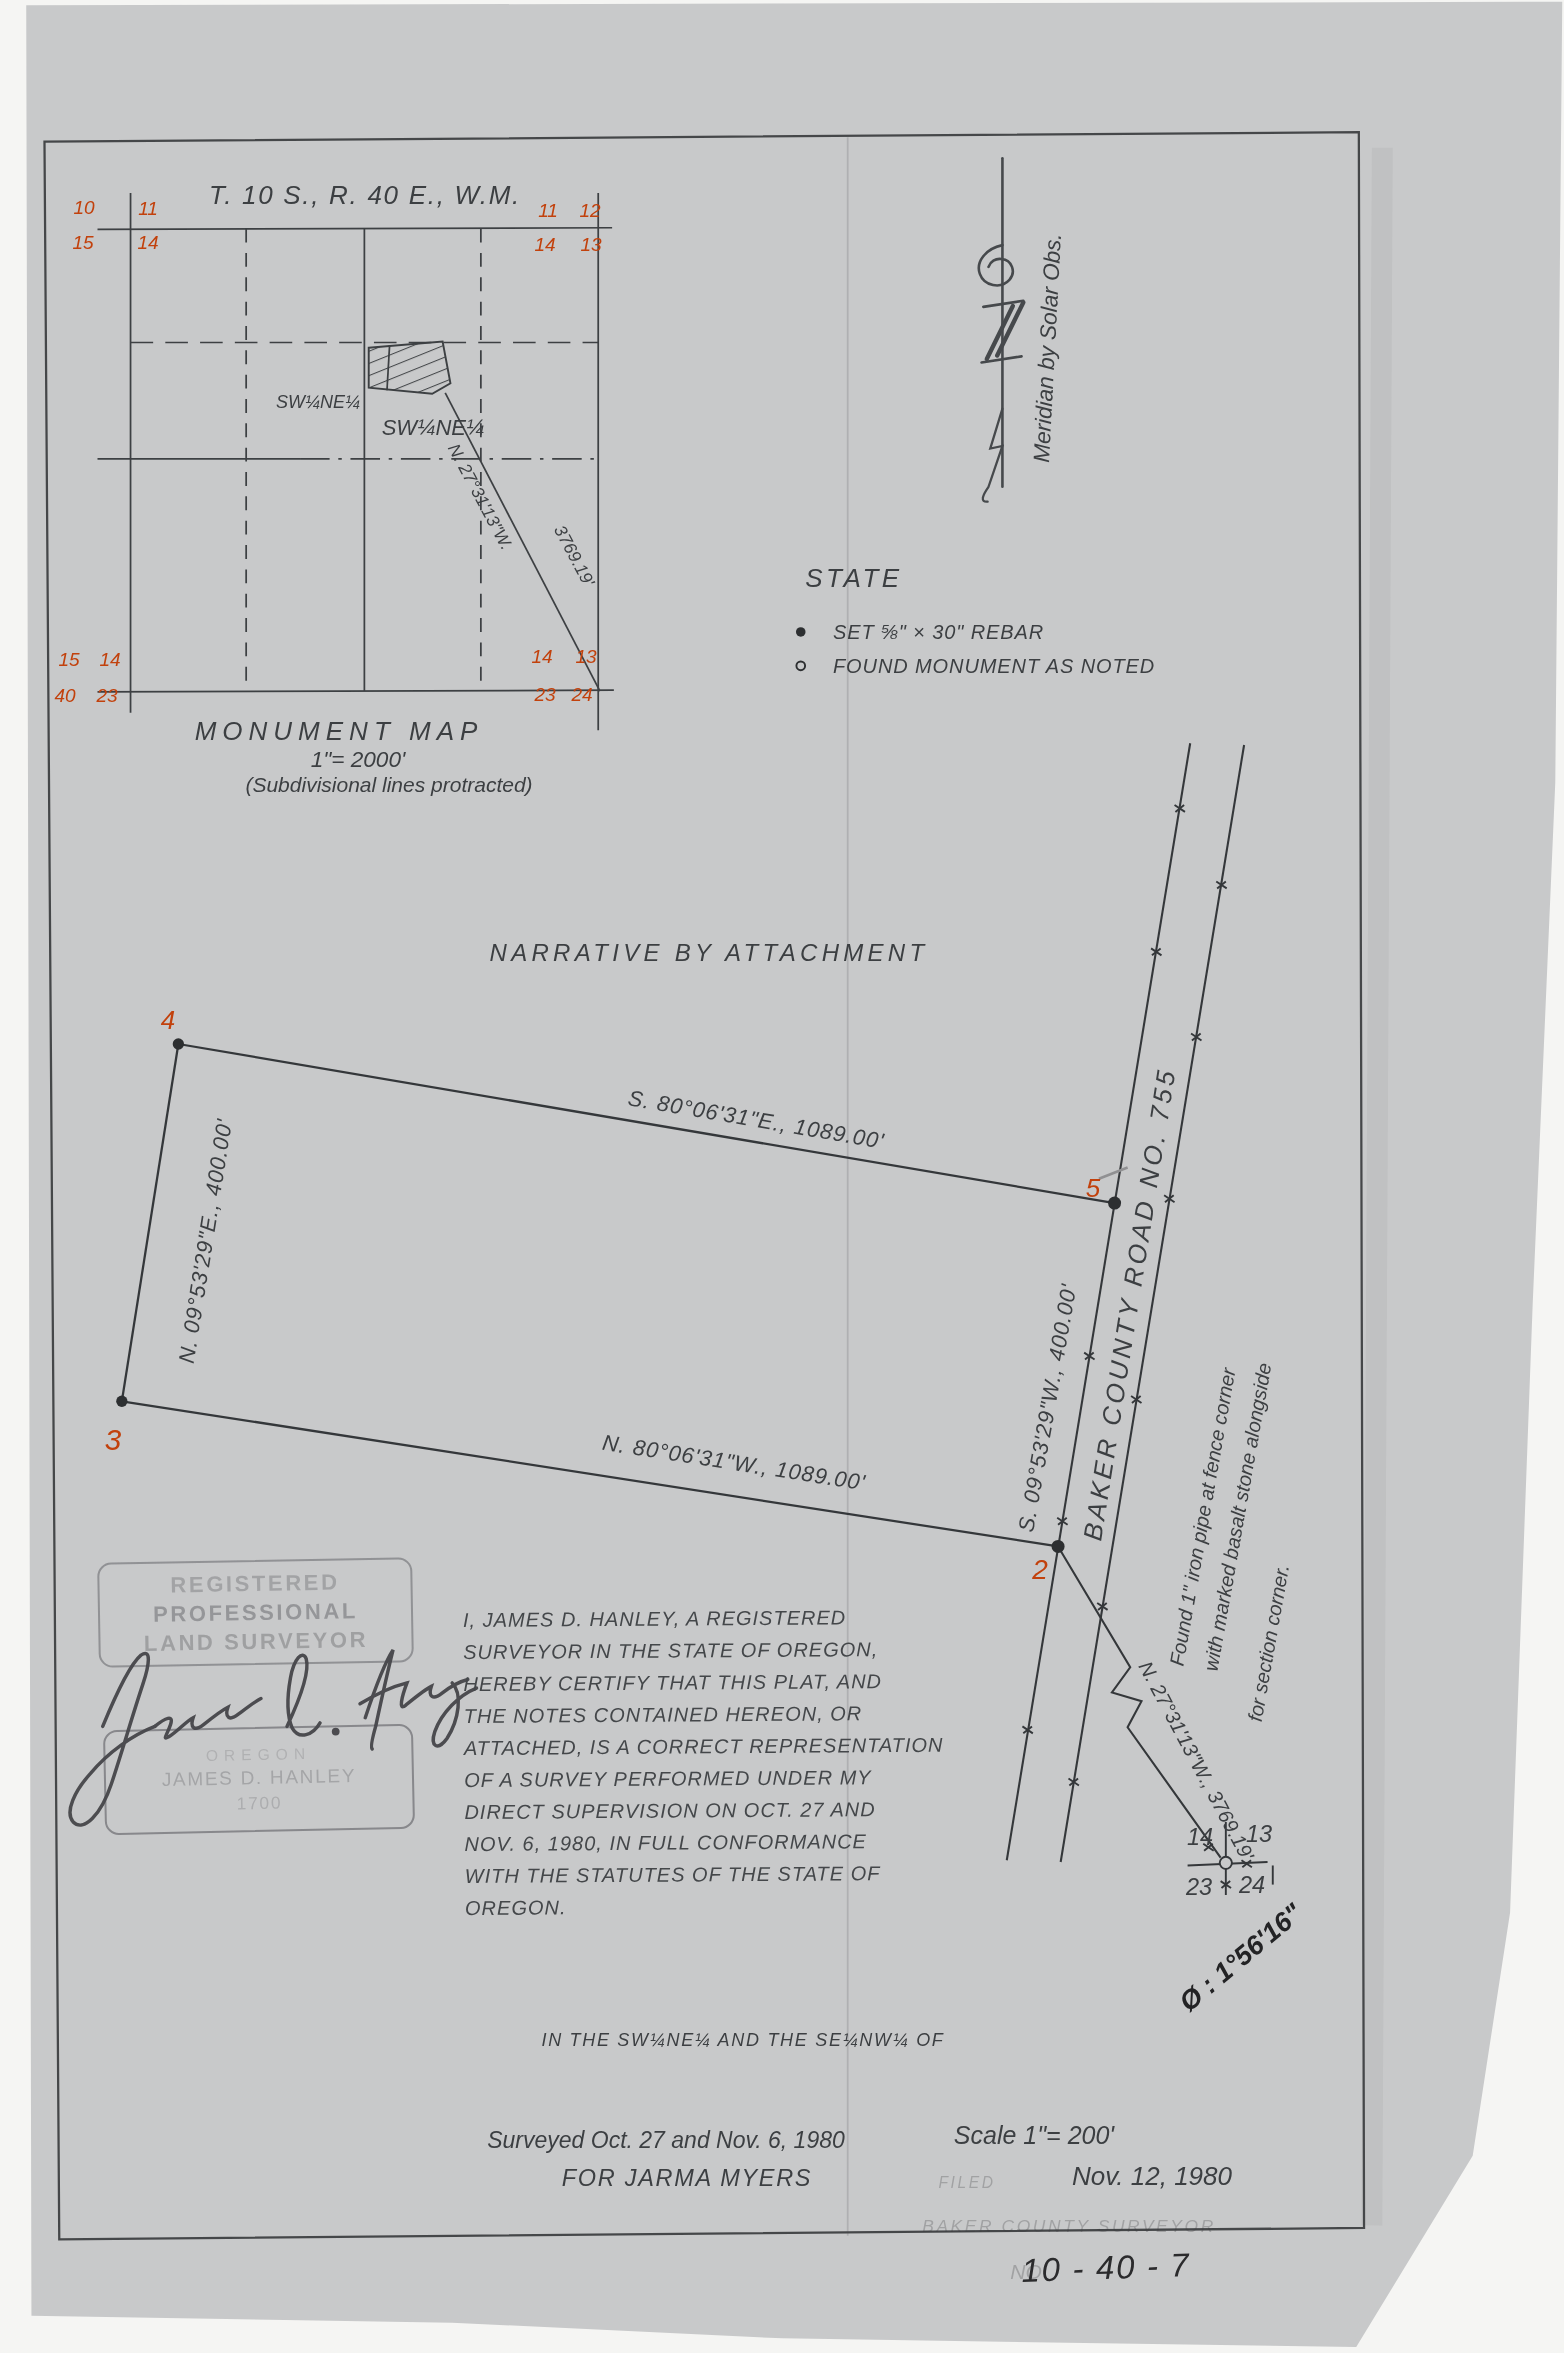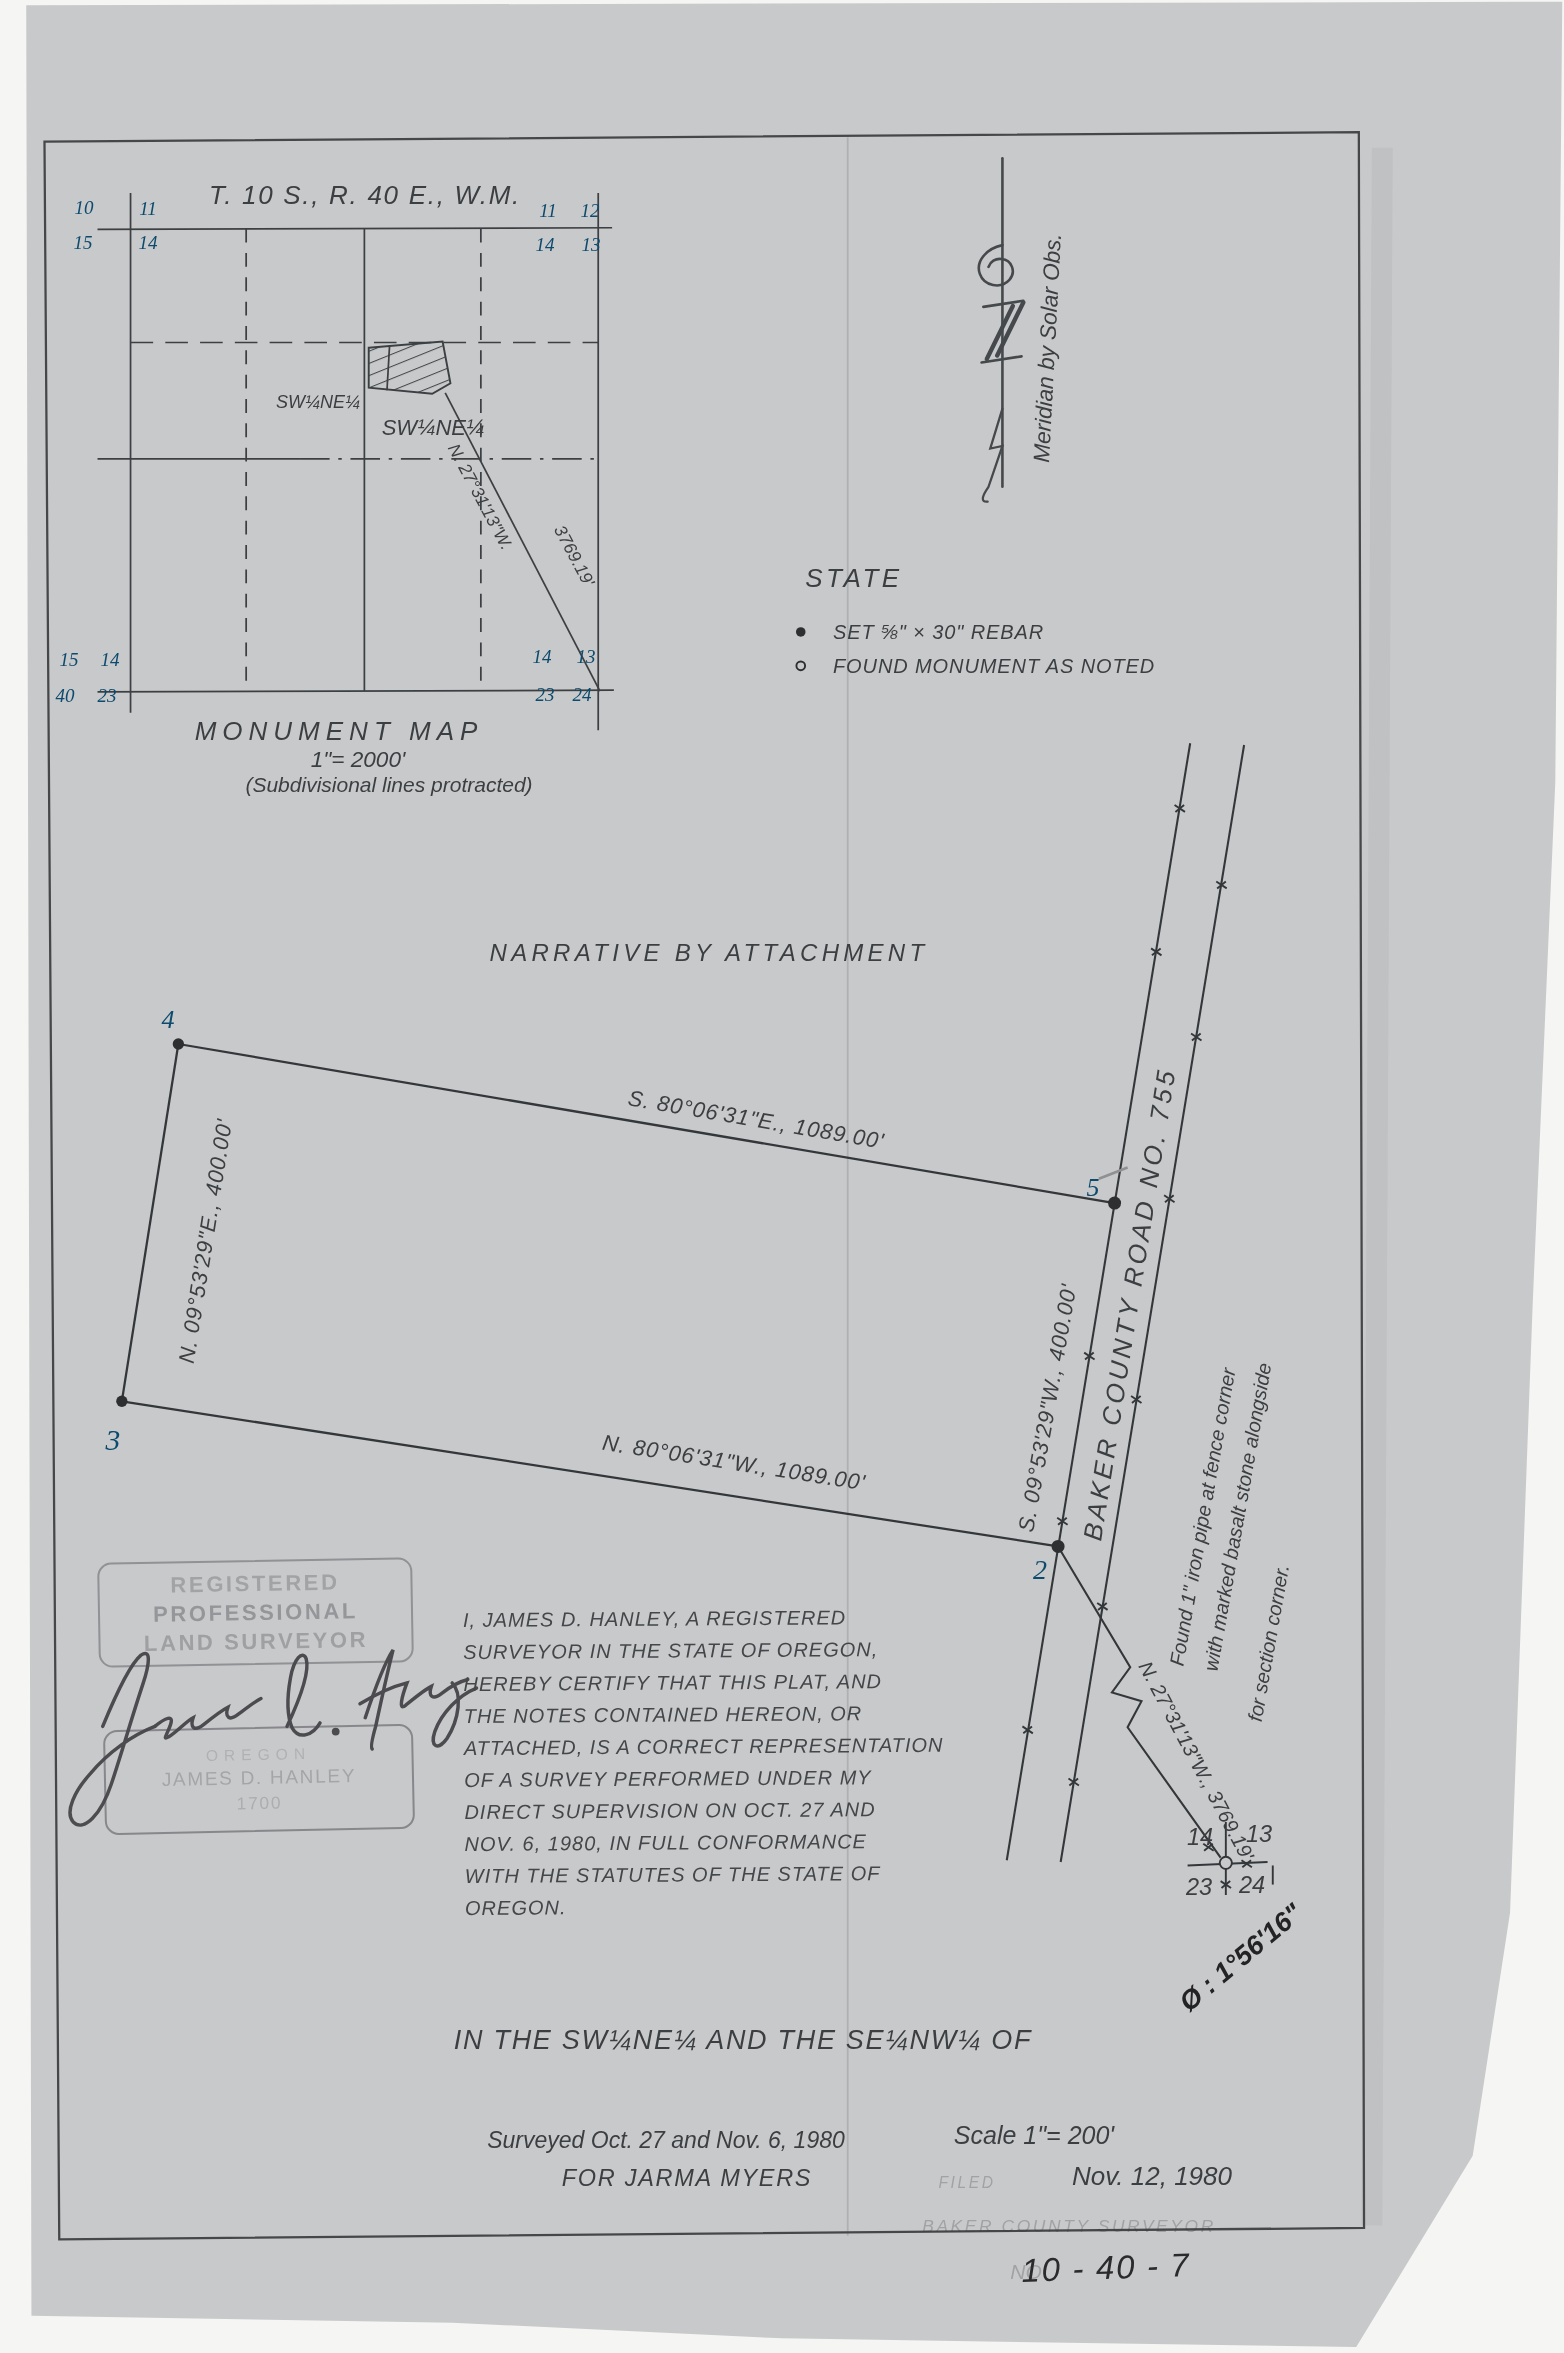--- a/index.html
+++ b/index.html
@@ -1,21 +1,21 @@
 <!DOCTYPE html>
 <html style="font-size:14px"><head>
 <meta charset="utf-8">
 <style>
   html,body{margin:0;padding:0;background:#f5f5f3;}
   #sheet{position:relative;width:1565px;height:2354px;overflow:hidden;
          font-family:"Liberation Sans",sans-serif;color:#3a3d40;}
   .t{position:absolute;white-space:nowrap;transform:translate(-50%,-50%) rotate(var(--r,0deg));
      font-style:italic;color:#3c3f42;}
   .la{transform:translate(0,-50%) rotate(var(--r,0deg));}
-  .gray{color:#0c4a6e;font-family:Liberation Serif, serif;}
+  .gray{color:#c2410c;}
   .cert{position:absolute;left:464px;top:1602px;width:574px;font-size:20px;
         line-height:32px;letter-spacing:1px;font-style:italic;color:#44474a;
         transform:rotate(-0.4deg);}
   .stampbox{position:absolute;border:2.6px solid rgba(72,72,78,.5);border-radius:14px;
             display:flex;flex-direction:column;justify-content:center;align-items:center;
             color:rgba(72,72,78,.62);}
   .faded{color:rgba(60,60,66,.28);}
 </style>
 </head>
 <body>
@@ -228,21 +228,21 @@
     <div style="opacity:.55">REGISTERED</div>
     <div style="opacity:.75">PROFESSIONAL</div>
     <div style="opacity:.6">LAND SURVEYOR</div>
   </div>
   <div class="stampbox" style="left:104px;top:1727px;width:306px;height:101px;transform:rotate(-1.2deg)">
     <div style="opacity:.3;font-size:15.6px;letter-spacing:6px">OREGON</div>
     <div style="opacity:.45;font-size:19px;letter-spacing:1.7px;margin-top:3.5px">JAMES D. HANLEY</div>
     <div style="opacity:.35;font-size:17.4px;letter-spacing:1.7px;margin-top:3.5px">1700</div>
   </div>
 
-  <div class="t" style="left:743px;top:2040px;font-size:27px;letter-spacing:1.7px">IN THE SW¼NE¼ AND THE SE¼NW¼ OF</div>
+  <div class="t" style="left:743px;top:2040px;font-size:18px;letter-spacing:1.7px">IN THE SW¼NE¼ AND THE SE¼NW¼ OF</div>
   <div class="t" style="left:666px;top:2140px;font-size:23px">Surveyed Oct. 27 and Nov. 6, 1980</div>
   <div class="t" style="left:1034px;top:2135px;font-size:25px">Scale 1"= 200'</div>
   <div class="t" style="left:687px;top:2178px;font-size:23.5px;letter-spacing:1.7px">FOR JARMA MYERS</div>
   <div class="t" style="left:1152px;top:2176px;font-size:26px">Nov. 12, 1980</div>
 
   <div class="t faded" style="left:967px;top:2183px;font-size:15.6px;letter-spacing:2.6px">FILED</div>
   <div class="t faded" style="left:1069px;top:2226px;font-size:17.4px;letter-spacing:2.6px">BAKER COUNTY SURVEYOR</div>
   <div class="t faded" style="left:1026px;top:2272px;font-size:21px">NO</div>
   <div class="t" style="left:1106px;top:2268px;--r:-2deg;font-size:33px;letter-spacing:1.7px;color:#2b2b2d">10 - 40 - 7</div>
 

